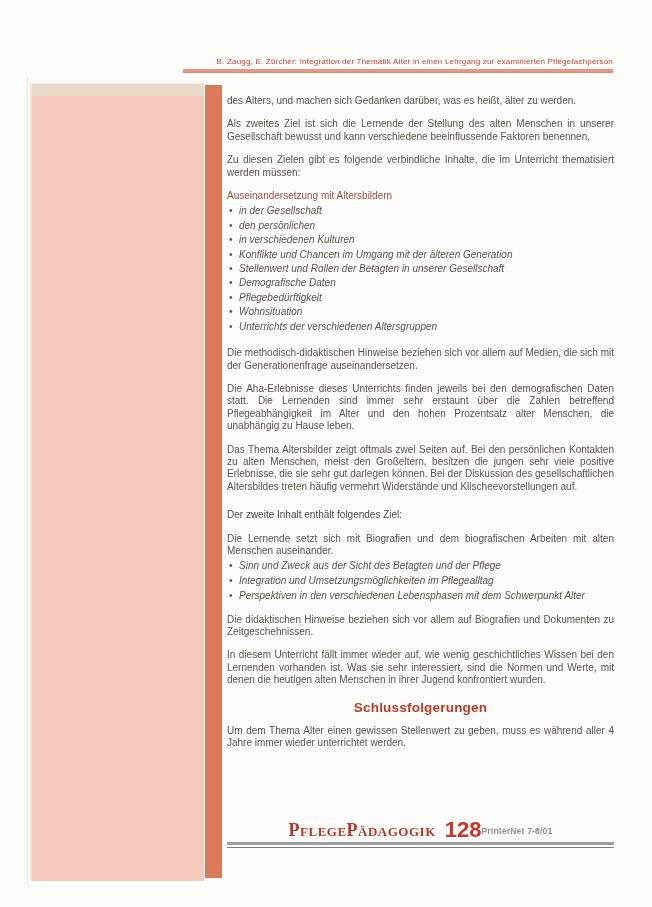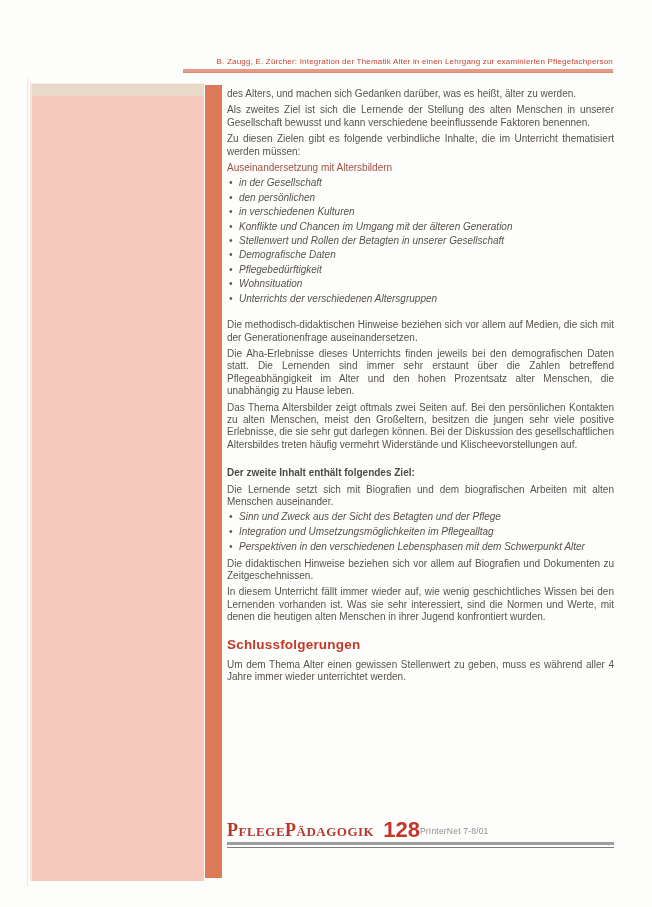--- a/index.html
+++ b/index.html
@@ -35,53 +35,53 @@
     position:absolute;left:205px;top:85px;width:17px;height:793px;
     background:#db7a59;
   }
 
   
   .content{
     position:absolute;left:227px;top:84px;width:387px;
     color:#575349;font-size:10px;line-height:12.4px;
     text-align:justify;overflow:hidden;
   }
-  .content p{margin:4px 0 3px 0;}
+  .content p{margin:11px 0 3px 0;}
   .subhead-warm{color:#9c5244;margin:4px 0 2px 0;}
   ul.bullets{list-style:none;margin:0 0 0 0;padding:0;}
   ul.bullets li{
     margin:2px 0;padding-left:12px;position:relative;font-style:italic;
   }
   ul.bullets li::before{
     content:"•";position:absolute;left:2px;top:0;color:#575349;
   }
   ul.bullets.spaced li{margin:2.5px 0;}
   .gap-lg{margin-top:14px !important;}
   .gap-xl{margin-top:16px !important;}
-  .bold-head{font-weight:bold;color:#4e4a43;margin:0 0 3px 0;}
+  .bold-head{font-weight:normal;color:#4e4a43;margin:0 0 3px 0;}
   .conclusion-heading{
     font-size:13.5px;font-weight:bold;color:#c13a27;
-    margin:15px 0 8px 0;text-align:left;letter-spacing:.2px;
+    margin:15px 0 8px 0;text-align:center;letter-spacing:.2px;
   }
 
   
   .footer{position:absolute;left:227px;width:387px;top:820px;}
-  .footer-row{display:flex;justify-content:flex-start;align-items:flex-end;}
+  .footer-row{display:flex;justify-content:center;align-items:flex-end;}
   .brand-group{display:flex;align-items:flex-end;}
   .footer-brand{
     font-family:"Liberation Serif", serif;font-variant:small-caps;
     font-weight:bold;color:#b7382b;font-size:18px;line-height:20px;
     letter-spacing:.5px;
   }
   .footer-page-number{
     font-size:22px;font-weight:bold;color:#c5362a;
     line-height:20px;margin-left:9px;font-family:"Liberation Sans", sans-serif;
   }
   .footer-journal-ref{
-    font-size:8.5px;color:#8f8f8f;padding-bottom:4px;letter-spacing:.2px;
+    font-size:8.5px;color:#8f8f8f;padding-bottom:4px;letter-spacing:.2px;font-weight:bold;
   }
   .footer-rule{
     margin-top:2px;height:2px;border-top:3px solid #9e9e9e;
     border-bottom:1px solid #7d7d7d;
   }
 </style>
 </head>
 <body>
 
 <div class="page">

